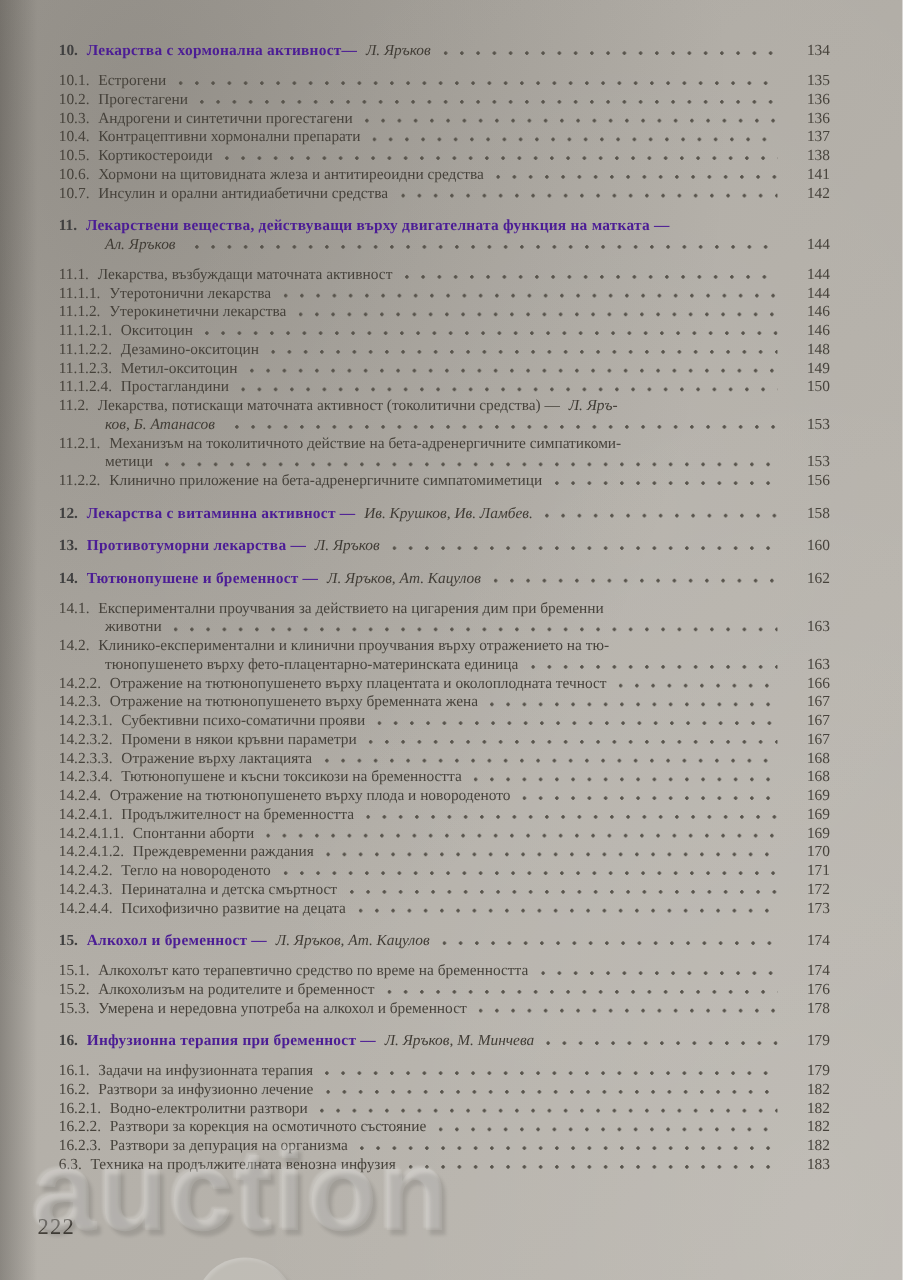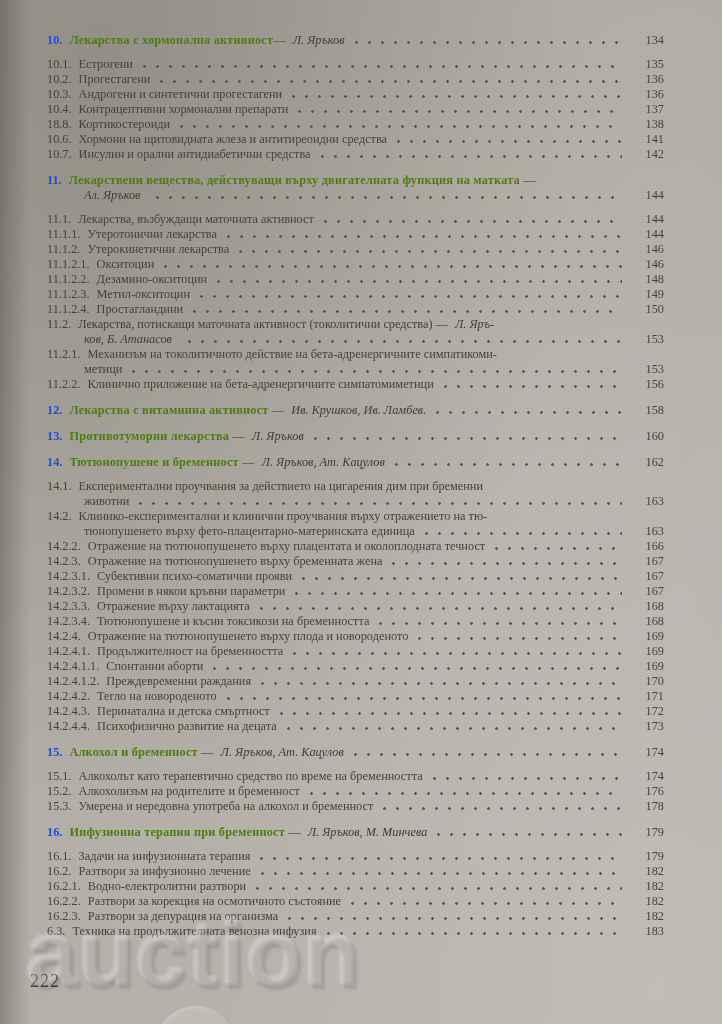--- a/index.html
+++ b/index.html
@@ -26,23 +26,23 @@
   .toc{
     position:absolute;left:47px;right:58px;top:33px;z-index:3;
     color:#46423b;font-size:12.3px;line-height:15px;
   }
   .entry{margin:0;}
   .entry.chapter{margin-top:11px;margin-bottom:9px;}
   .entry.chapter:first-child{margin-top:0;}
   .line{display:flex;align-items:baseline;}
   .line.cont{margin-left:37px;}
   .num{margin-right:7px;white-space:nowrap;}
-  .chapter .num{font-weight:bold;color:#1d4ed8;}
+  .chapter .num{font-weight:bold;color:#404040;}
   .txt{flex:0 1 auto;}
-  .chapter .txt{font-weight:bold;color:#4d7c0f;letter-spacing:0.2px;}
+  .chapter .txt{font-weight:bold;color:#4c1d95;letter-spacing:0.2px;}
   .author{font-style:italic;margin-left:7px;white-space:nowrap;color:#403c35;}
   .author.noml{margin-left:0;margin-right:6px;}
   .dots{
     flex:1 0 14px;height:3px;align-self:flex-end;margin:0 2px 4px 10px;
     background-image:radial-gradient(circle at 1.5px 1.5px,#57534b 1.15px,rgba(0,0,0,0) 1.5px);
     background-size:13px 3px;background-repeat:repeat-x;
   }
   .pg{white-space:nowrap;text-align:right;min-width:24px;margin-left:16px;}
   .footer-num{
     position:absolute;left:30px;bottom:32px;z-index:4;
@@ -119,21 +119,21 @@
     <div class="entry">
       <div class="line">
         <span class="num">10.4.</span>
         <span class="txt">Контрацептивни хормонални препарати</span>
         <span class="dots"></span>
         <span class="pg">137</span>
       </div>
     </div>
     <div class="entry">
       <div class="line">
-        <span class="num">18.8.</span>
+        <span class="num">10.5.</span>
         <span class="txt">Кортикостероиди</span>
         <span class="dots"></span>
         <span class="pg">138</span>
       </div>
     </div>
     <div class="entry">
       <div class="line">
         <span class="num">10.6.</span>
         <span class="txt">Хормони на щитовидната жлеза и антитиреоидни средства</span>
         <span class="dots"></span>

